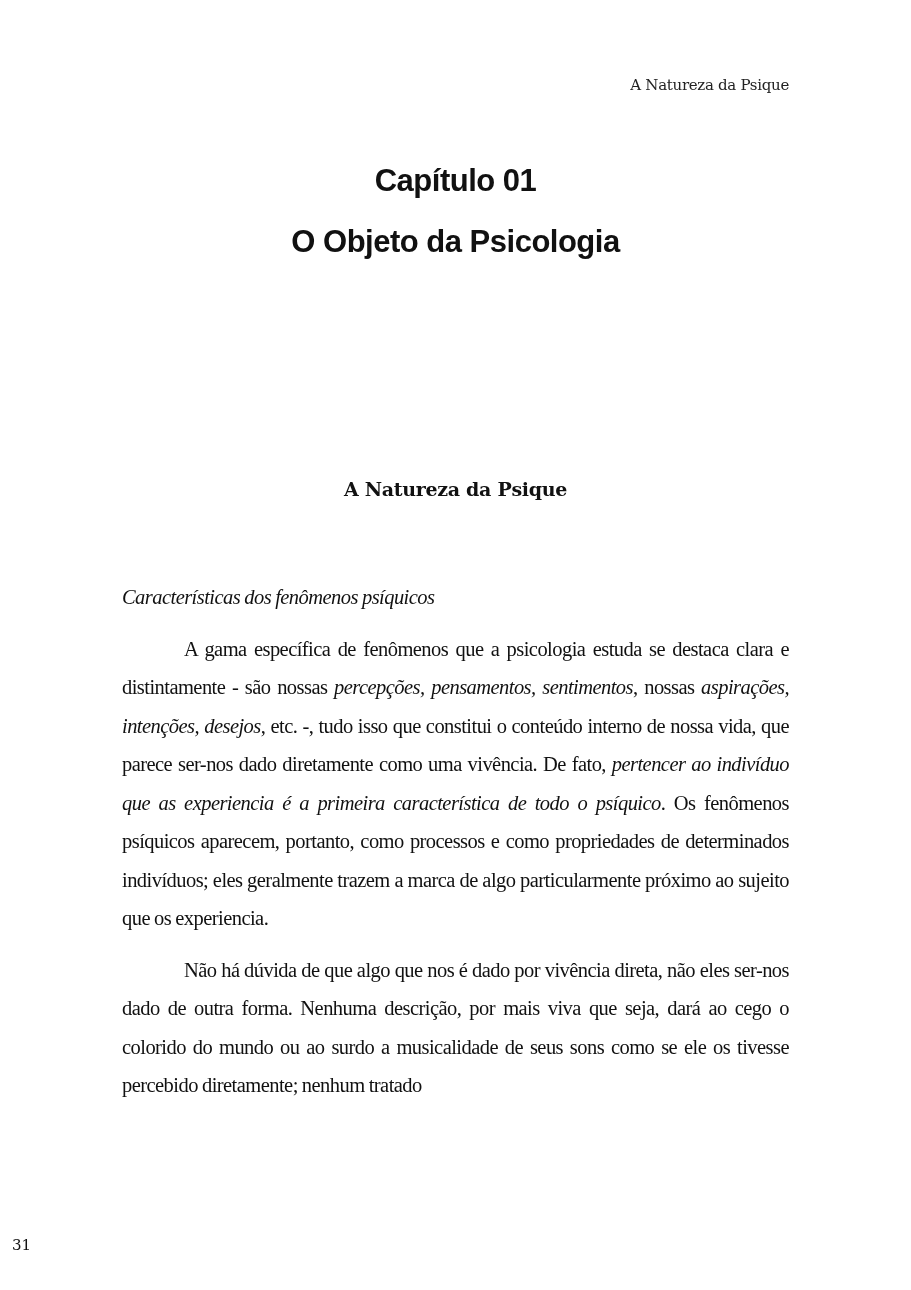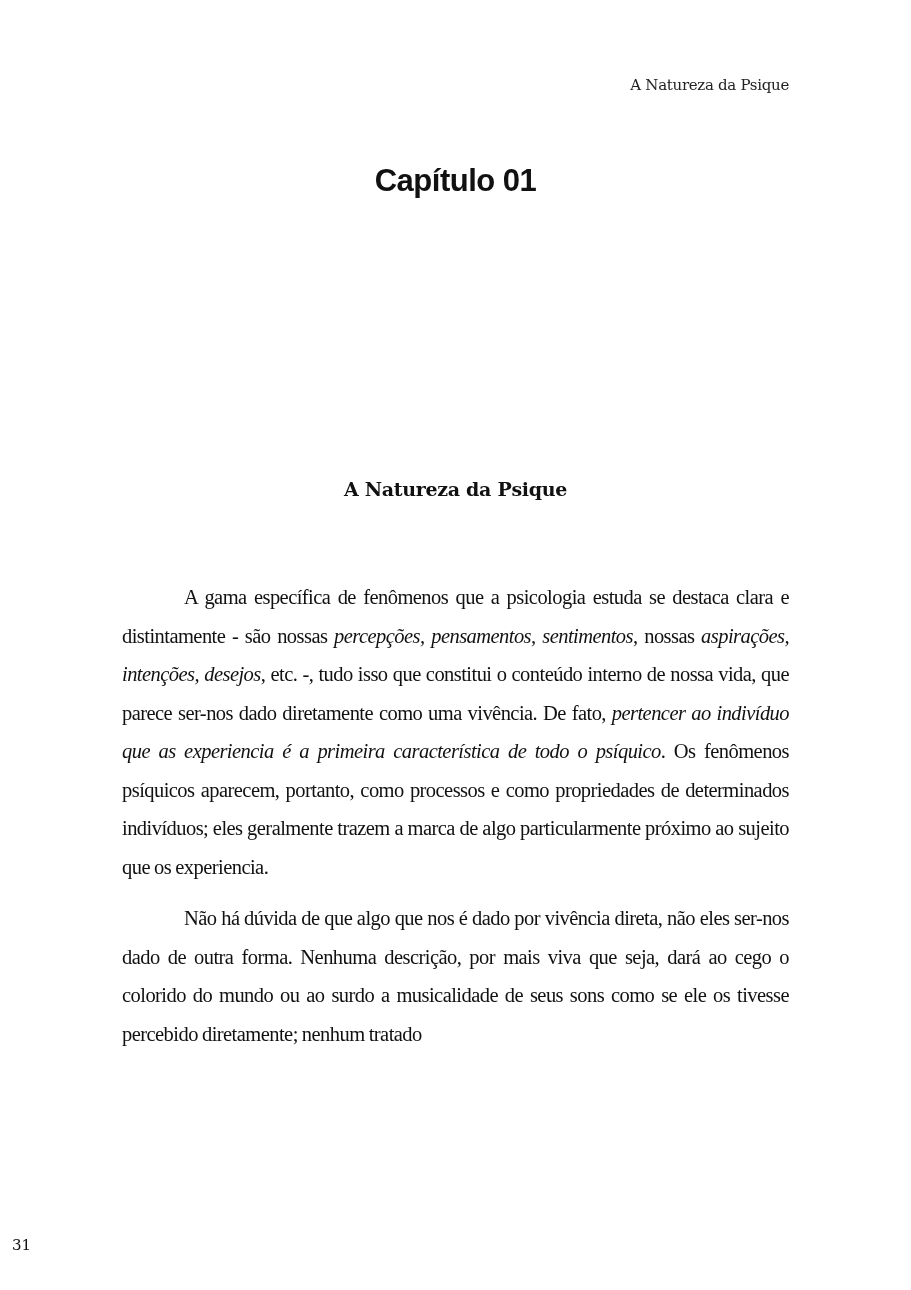--- a/index.html
+++ b/index.html
@@ -38,22 +38,24 @@
       font-size: 15px; font-family: "DejaVu Serif", serif; padding-left: 12px;
     }
   </style>
 </head>
 <body>
 
 <div class="running-head">A Natureza da Psique</div>
 
 <div class="chapter">
   <div>Capítulo 01</div>
+  <div>O Objeto da Psicologia</div>
 </div>
 
 <div class="section-title">A Natureza da Psique</div>
 
 <div class="body-text">
+  <p class="subsection">Características dos fenômenos psíquicos</p>
   <p class="para"><span>A gama específica de fenômenos que a psicologia estuda se destaca clara e distintamente - são nossas </span><em>percepções, pensamentos, sentimentos</em><span>, nossas </span><em>aspirações, intenções, desejos</em><span>, etc. -, tudo isso que constitui o conte­údo interno de nossa vida, que parece ser-nos dado diretamente como uma vivência. De fato, </span><em>pertencer ao indivíduo que as experiencia é a pri­meira característica de todo o psíquico</em><span>. Os fenômenos psíquicos aparecem, portanto, como processos e como propriedades de determinados indiví­duos; eles geralmente trazem a marca de algo particularmente próximo ao sujeito que os experiencia.</span></p>
   <p class="para"><span>Não há dúvida de que algo que nos é dado por vivência direta, não eles ser-nos dado de outra forma. Nenhuma descrição, por mais viva que seja, dará ao cego o colorido do mundo ou ao surdo a musicalidade de seus sons como se ele os tivesse percebido diretamente; nenhum tratado</span></p>
 </div>
 
 <div class="page-number">31</div>
 
 </body></html>

